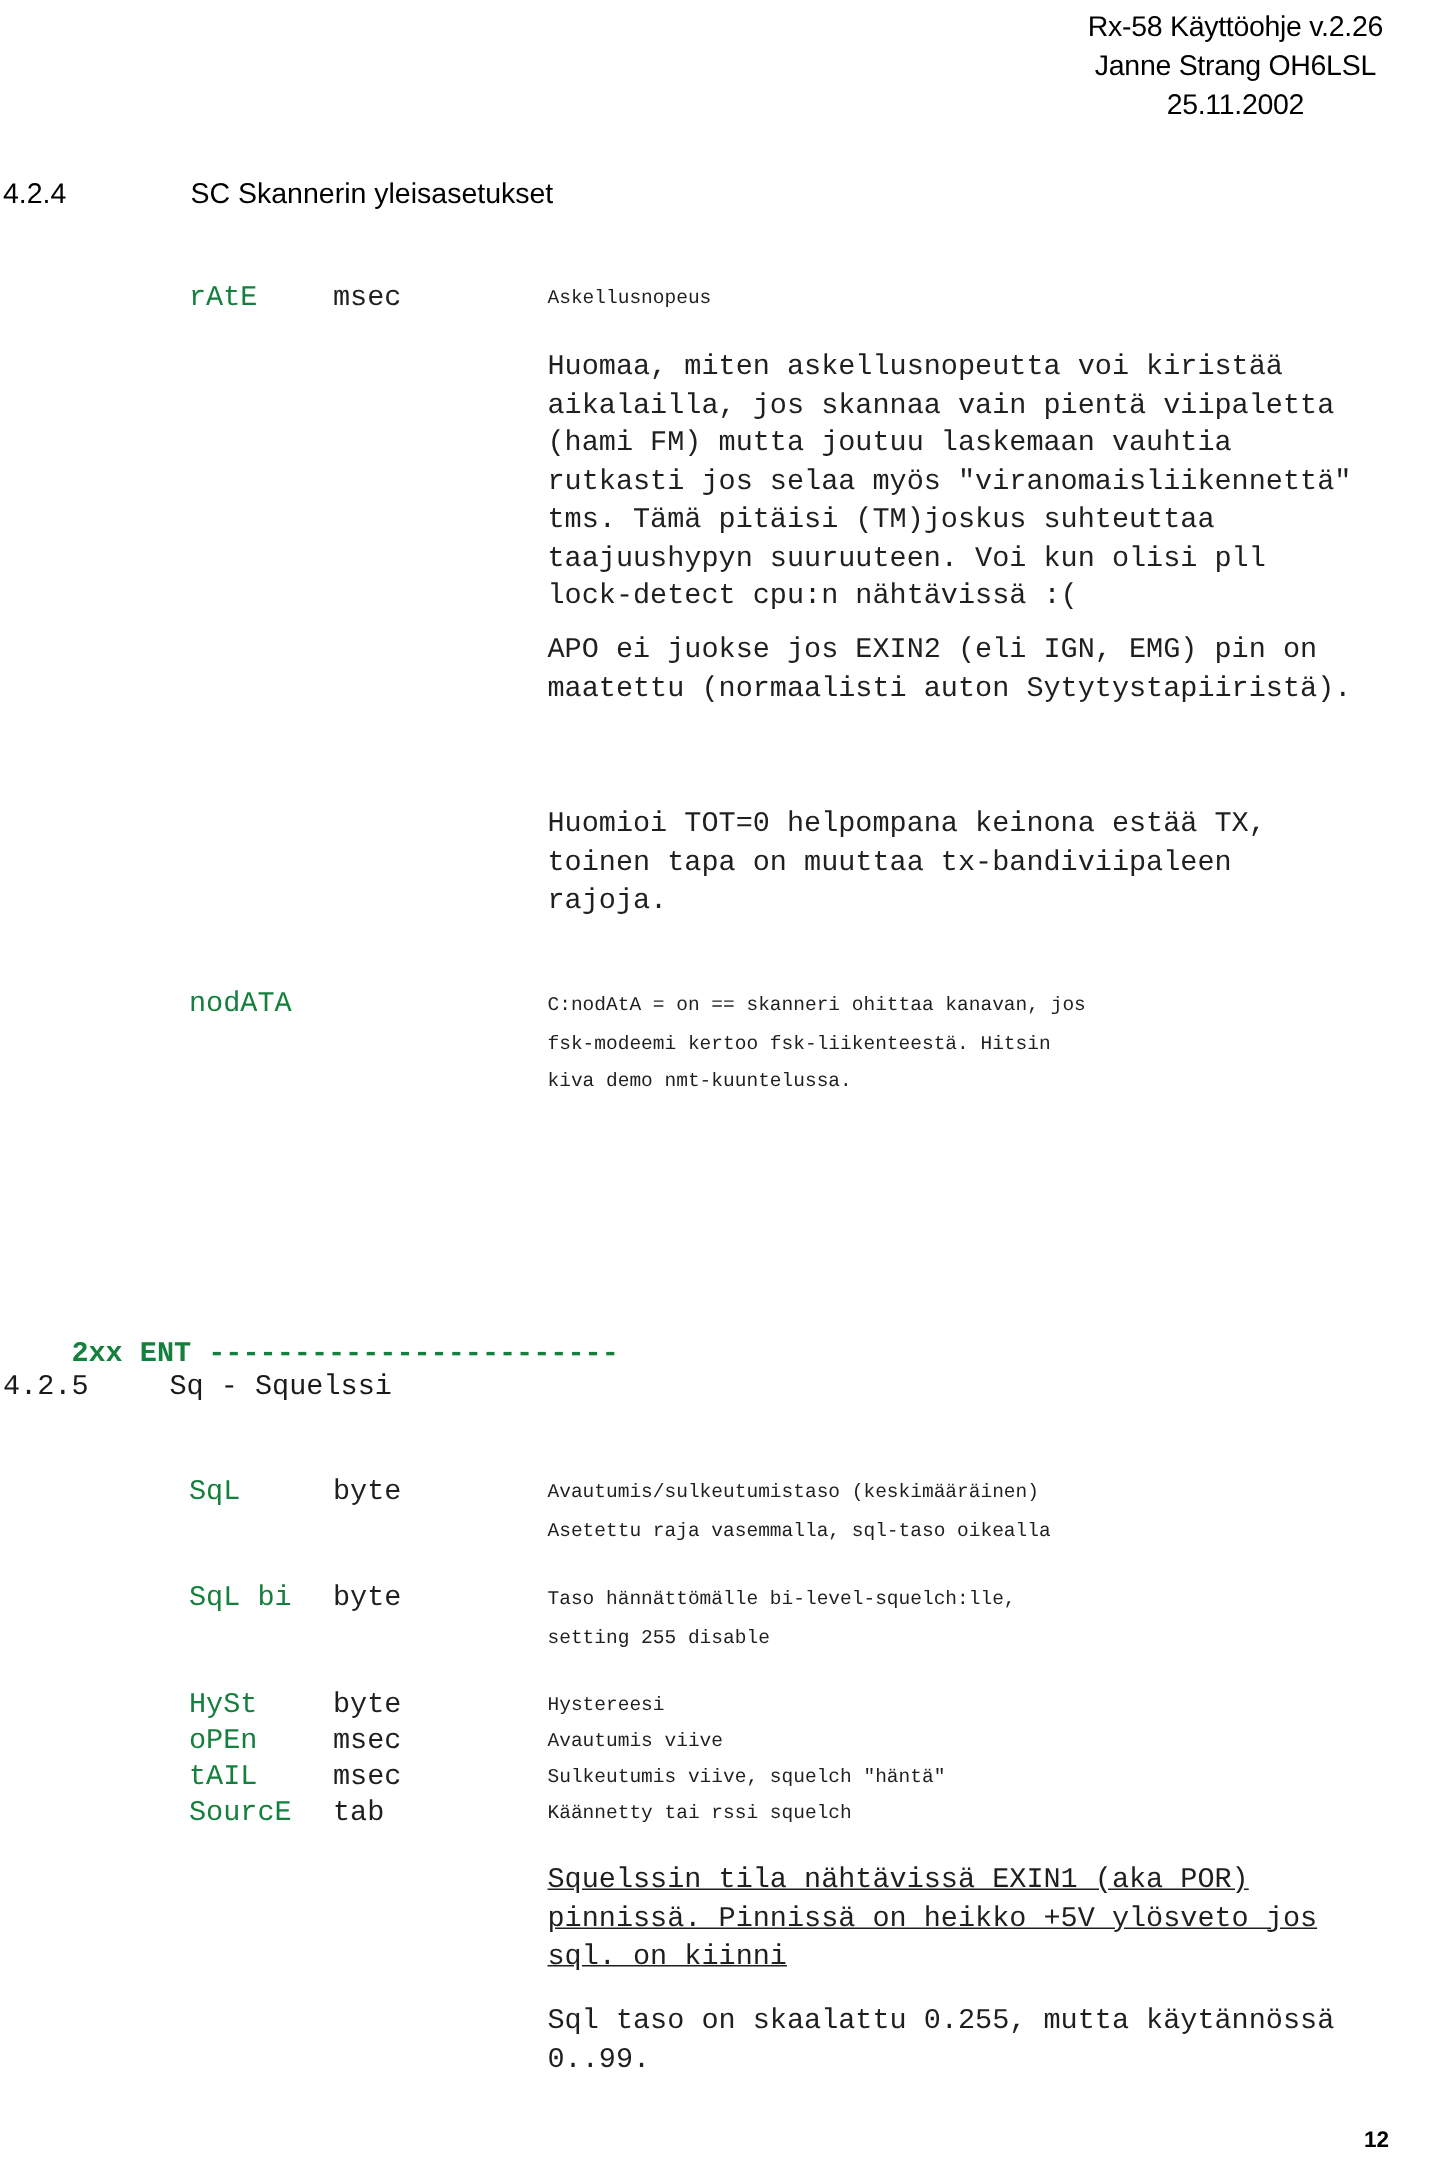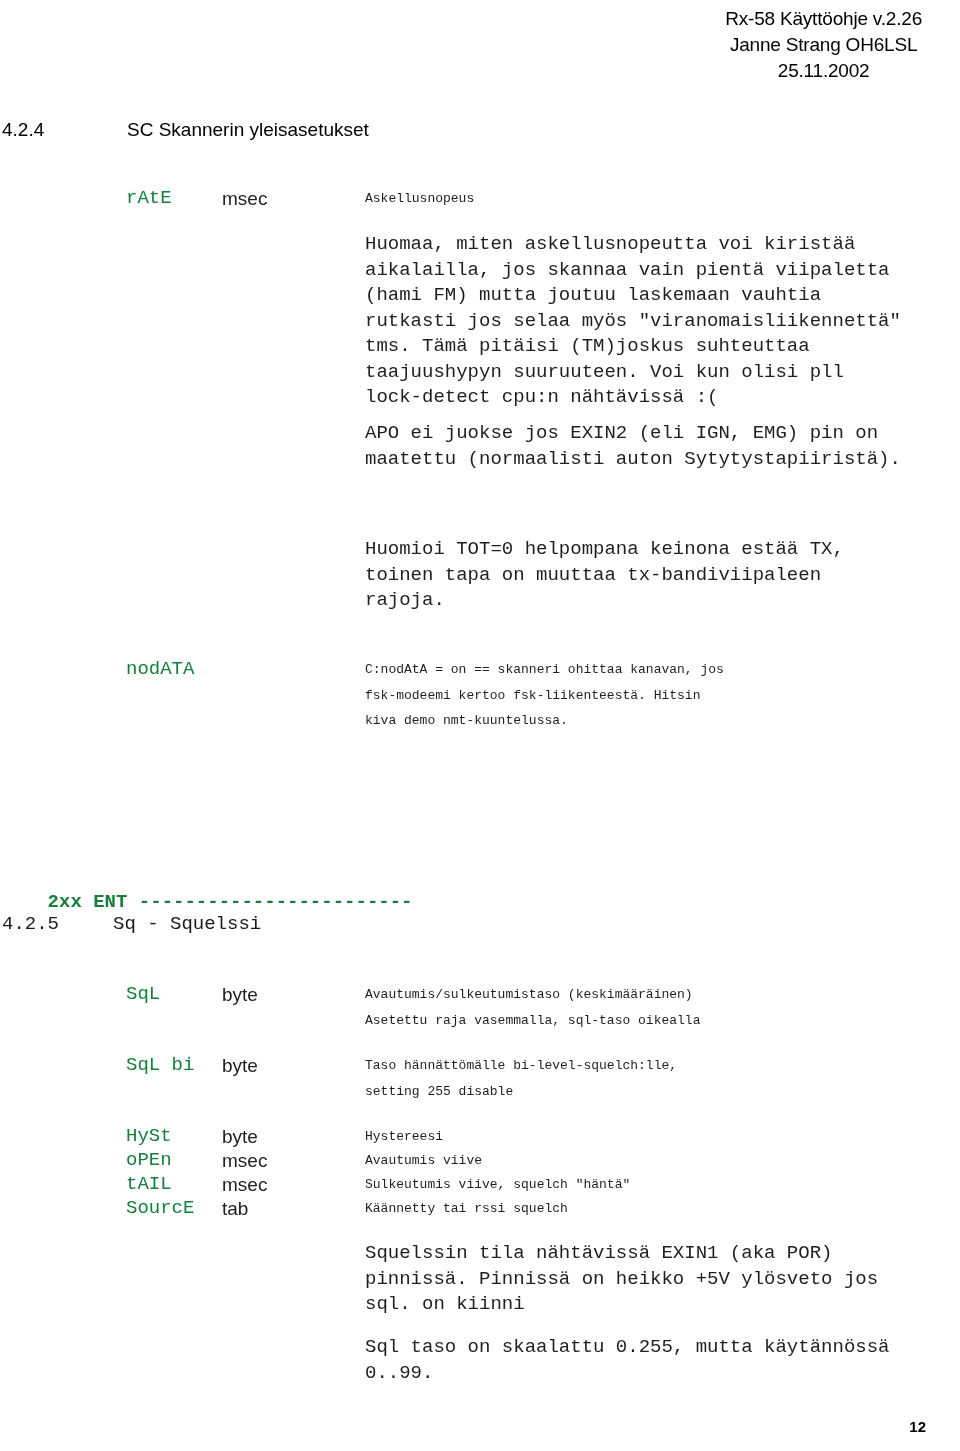--- a/index.html
+++ b/index.html
@@ -87,21 +87,21 @@
     font-family: "Liberation Mono", "DejaVu Sans Mono", monospace;
     font-size: 19px;
     line-height: 25.5px;
     color: #15803d;
     white-space: pre;
   }
   .param-row .p-unit {
     position: absolute;
     left: 222px;
     top: 0;
-    font-family: Liberation Sans, sans-serif;
+    font-family: Liberation Mono, monospace;
     font-size: 19px;
     line-height: 25.5px;
     color: #1f1f1f;
     white-space: pre;
   }
   .param-row .p-desc {
     position: absolute;
     left: 365px;
     top: 0;
     font-family: "Liberation Mono", "DejaVu Sans Mono", monospace;
@@ -231,21 +231,21 @@
     <span class="p-unit">msec</span>
     <span class="p-desc">Sulkeutumis viive, squelch "häntä"</span>
   </div>
 
   <div class="param-row" style="top:1196px;">
     <span class="p-label">SourcE</span>
     <span class="p-unit">tab</span>
     <span class="p-desc">Käännetty tai rssi squelch</span>
   </div>
 
-  <div class="body-para" style="top:1241px;">Squelssin tila nähtävissä EXIN1 (aka POR)
+  <div class="body-para" style="top:1241px;text-decoration:underline;">Squelssin tila nähtävissä EXIN1 (aka POR)
 pinnissä. Pinnissä on heikko +5V ylösveto jos
 sql. on kiinni</div>
 
   <div class="body-para" style="top:1335px;">Sql taso on skaalattu 0.255, mutta käytännössä
 0..99.</div>
 
   <div class="page-number">12</div>
 
 </div>
 

